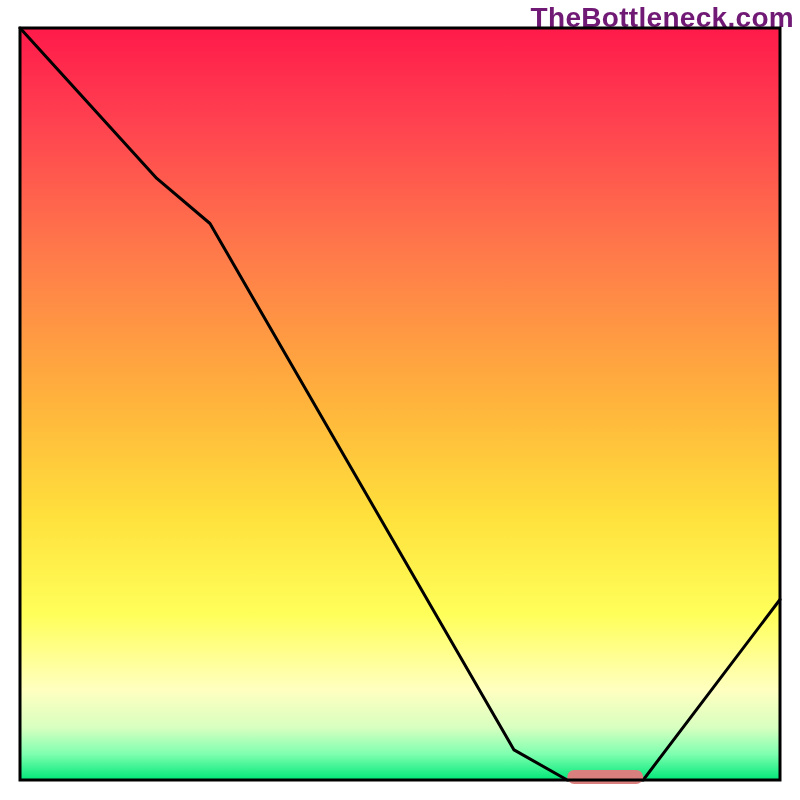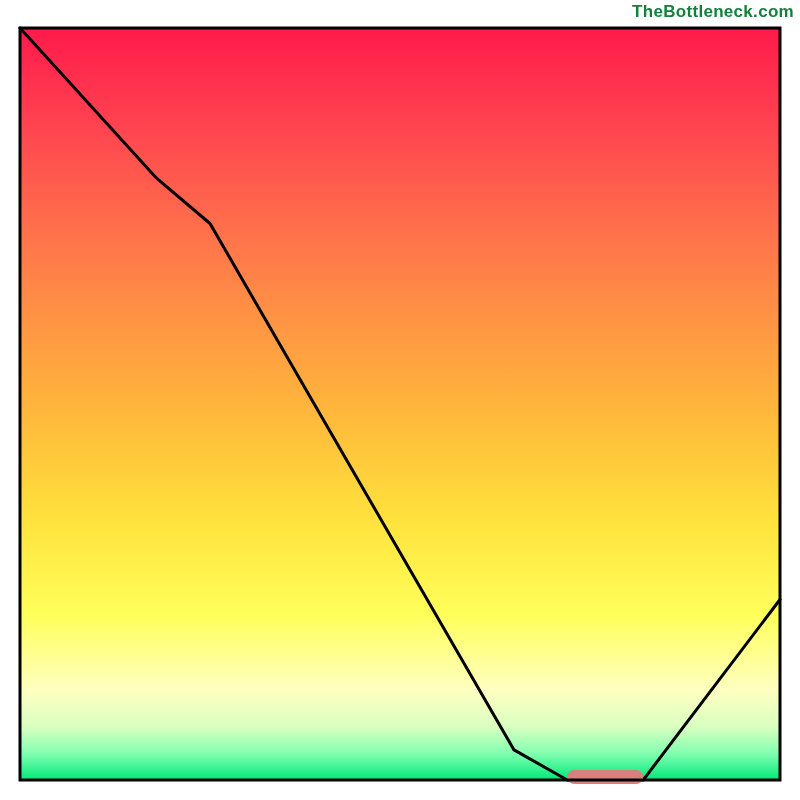--- a/index.html
+++ b/index.html
@@ -18,23 +18,23 @@
   }
   svg {
     position: absolute;
     top: 0;
     left: 0;
   }
   .watermark {
     position: absolute;
     top: 2px;
     right: 6px;
-    font-size: 17px;
+    font-size: 28px;
     font-weight: bold;
-    color: #15803d;
+    color: #701a75;
     letter-spacing: 0.3px;
   }
 </style>
 </head>
 <body>
 
 <div class="stage">
   <div class="watermark">TheBottleneck.com</div>
   <svg id="plot" width="800" height="800">
       <defs>

